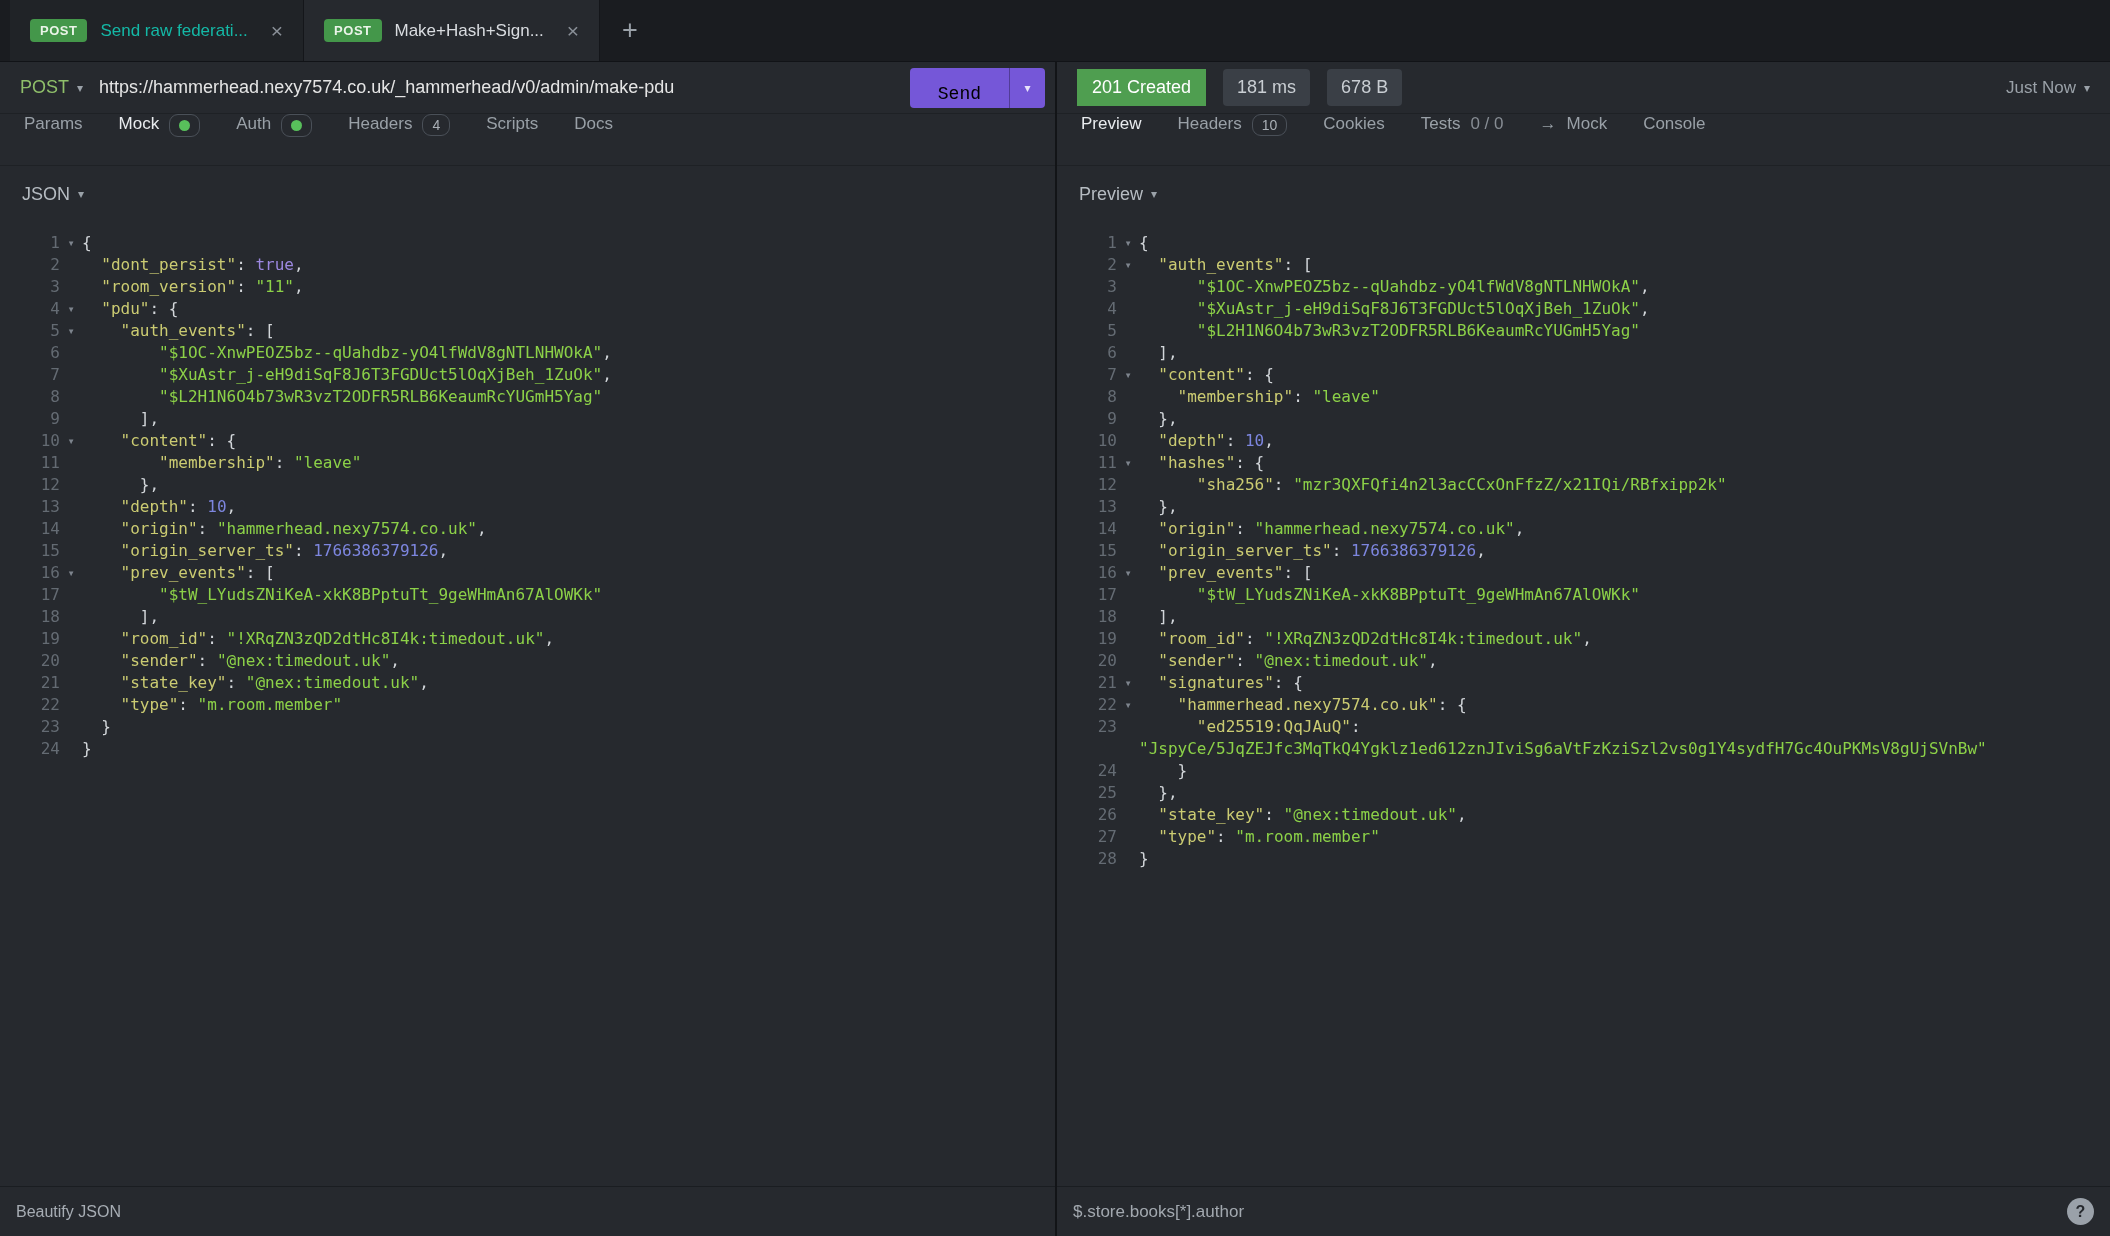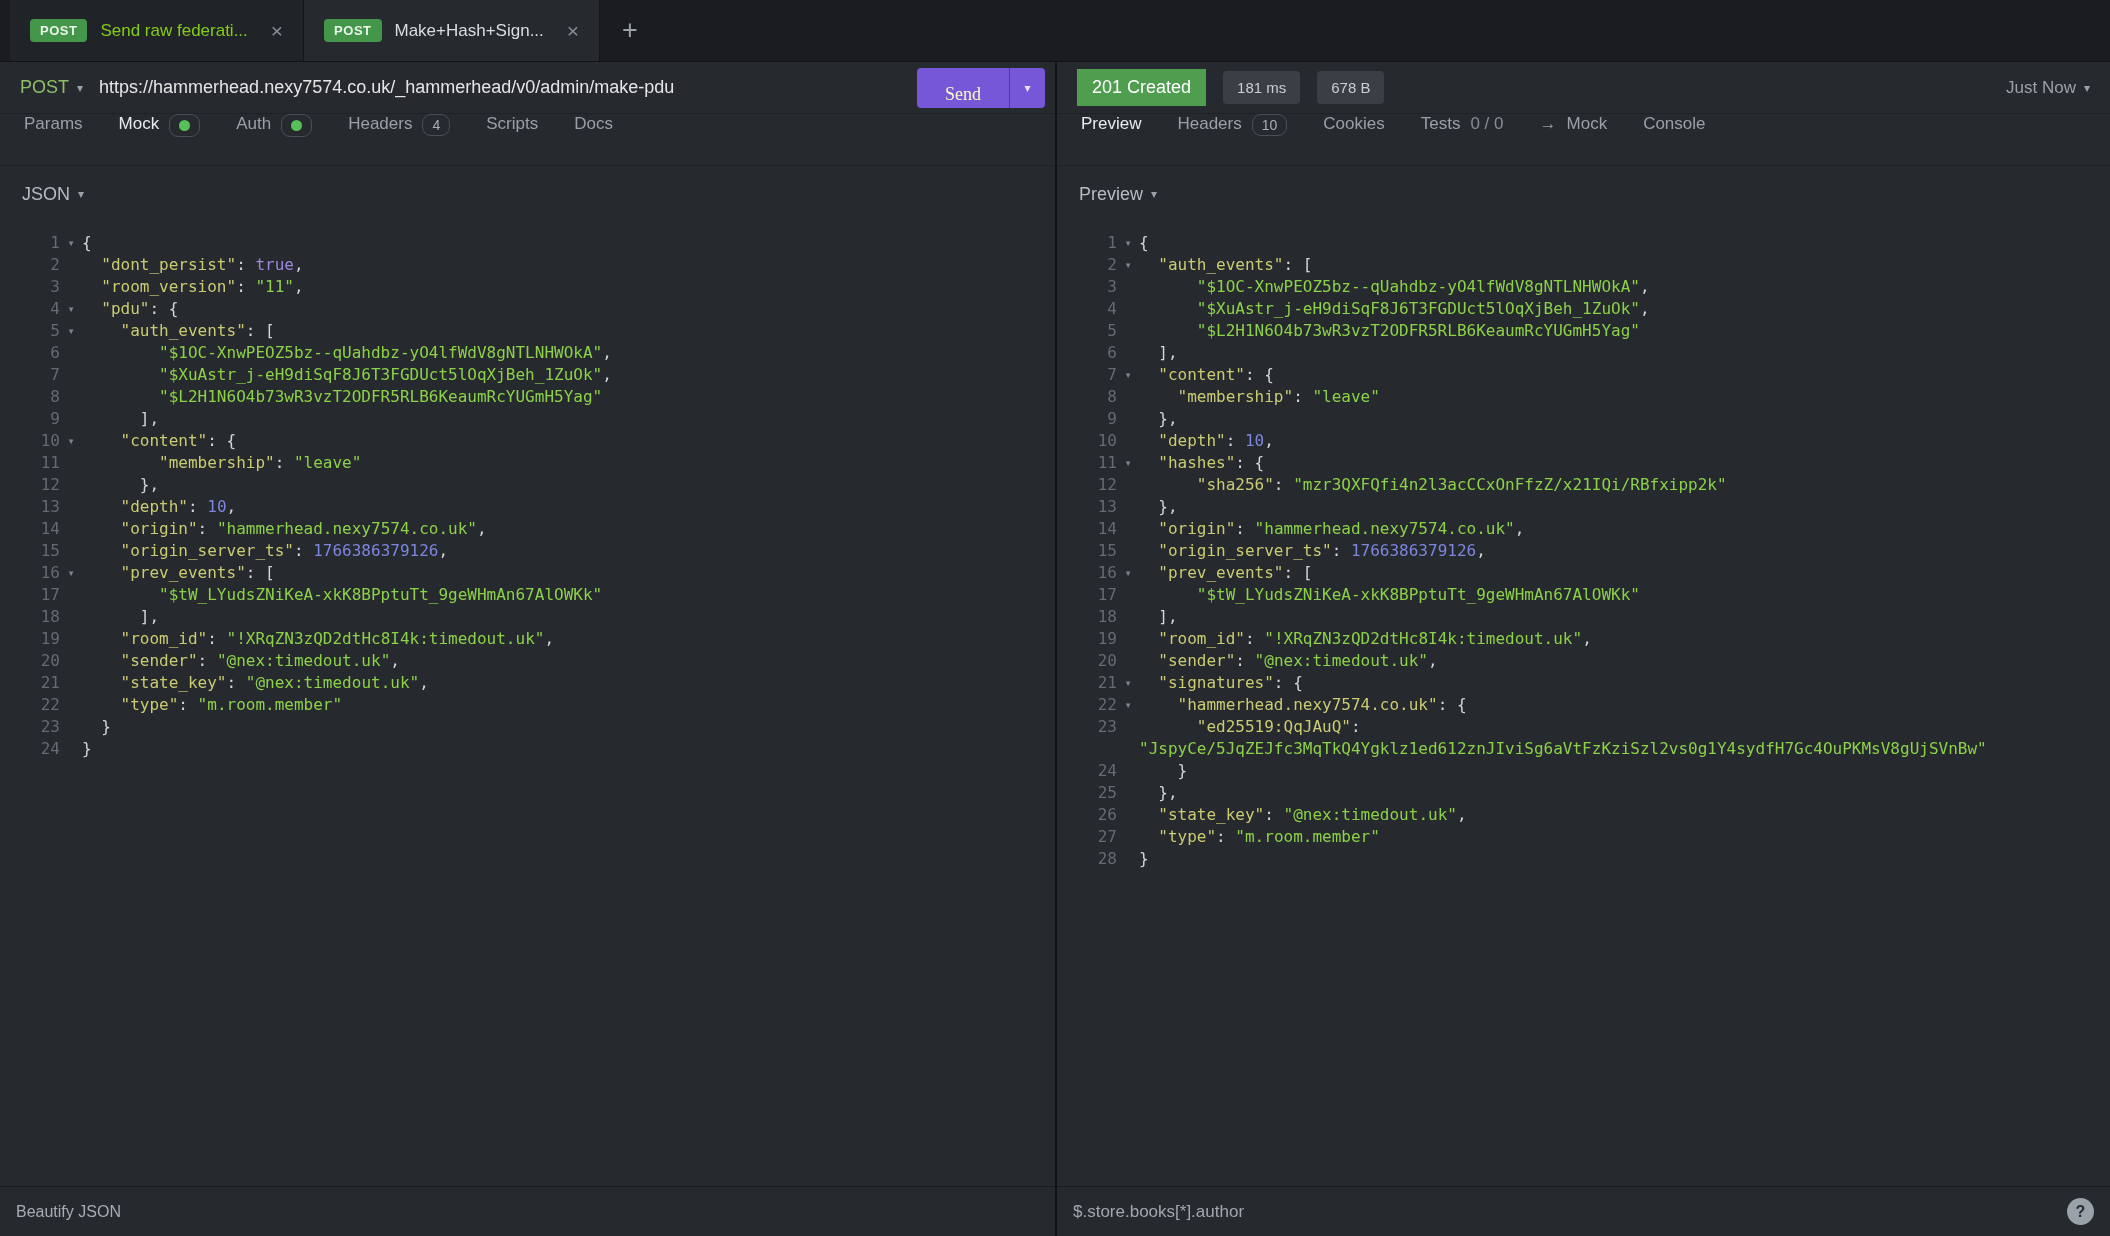--- a/index.html
+++ b/index.html
@@ -26,21 +26,21 @@
     background: #202327;
     border-right: 1px solid #14161a;
     cursor: pointer;
   }
   .wtab.active { background: #26292e; }
   .pill {
     background: #44974a; color: #eaf4e8;
     font-size: 13px; font-weight: bold; letter-spacing: .5px;
     padding: 4px 10px; border-radius: 4px;
   }
-  .wtab .title { font-size: 17px; color: #84cc16; white-space: nowrap; }
+  .wtab .title { font-size: 17px; color: #14b8a6; white-space: nowrap; }
   .wtab.active .title { color: #d9dce0; }
   .close { color: #8a9098; font-size: 21px; margin-left: 10px; line-height: 1; }
   .newtab {
     background: none; border: none; color: #9aa1a8;
     font-size: 27px; padding: 0 22px; cursor: pointer;
   }
 
   
   .main { flex: 1; display: flex; min-height: 0; }
   .pane { width: 1055px; display: flex; flex-direction: column; min-height: 0; }
@@ -51,33 +51,33 @@
     height: 52px; flex: none;
     display: flex; align-items: center;
     border-bottom: 1px solid #1e2125;
     padding: 0 10px 0 20px;
   }
   .method { color: #8fbf6a; font-size: 18px; }
   .chev { color: #9aa1a8; font-size: 12px; margin-left: 8px; }
   .url { margin-left: 16px; font-size: 18px; color: #e5e5e5; white-space: nowrap; }
   .sendwrap { margin-left: auto; display: flex; height: 40px; border-radius: 4px; overflow: hidden; }
   .sendbtn {
-    background: #7557d8; color: #fef9c3; border: none; cursor: pointer;
-    font-size: 18px; font-family: Liberation Serif, serif; padding: 16px 28px;
+    background: #7557d8; color: #000000; border: none; cursor: pointer;
+    font-size: 18px; font-family: Liberation Mono, monospace; padding: 16px 28px;
   }
   .sendcaret {
     background: #7557d8; color: #e8e3fa; border: none; cursor: pointer;
     border-left: 1px solid rgba(0,0,0,.3); width: 36px; font-size: 12px;
   }
   .statusbadge {
     background: #4f9e50; color: #fff; font-size: 18px;
     padding: 8px 15px; border-radius: 0;
   }
   .metachip {
-    background: #3a3f46; color: #c9ced3; font-size: 15px;
+    background: #3a3f46; color: #c9ced3; font-size: 18px;
     padding: 8px 14px; border-radius: 4px; margin-left: 17px;
   }
   .recency { margin-left: auto; color: #9aa1a8; font-size: 17px; display: flex; align-items: center; padding-right: 10px; }
 
   
   .navrow {
     height: 52px; flex: none;
     display: flex; align-items: center;
     border-bottom: 1px solid #1e2125;
     padding: 0 6px;

